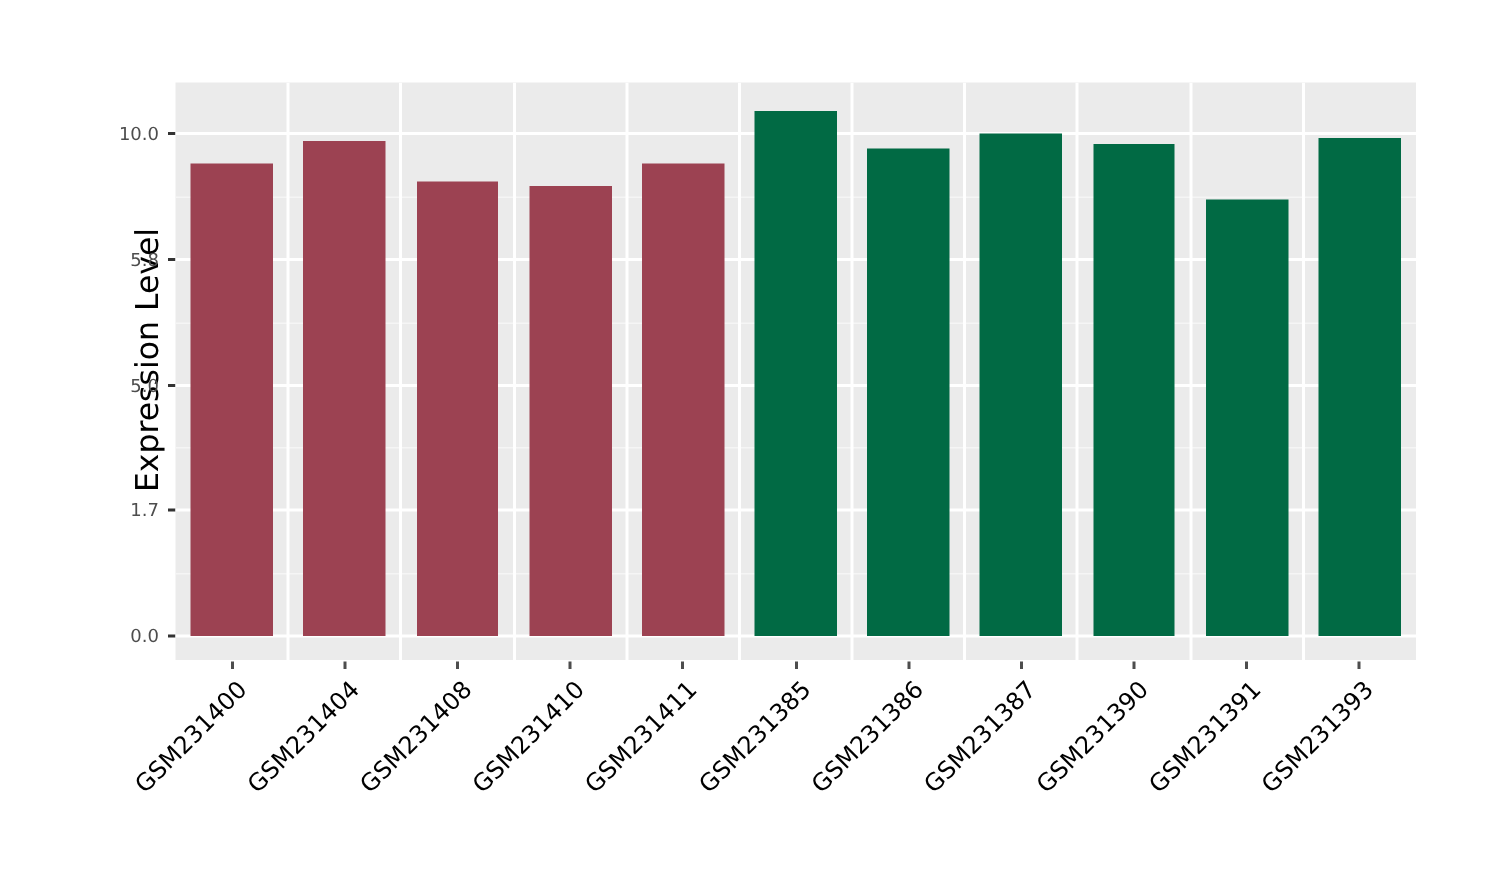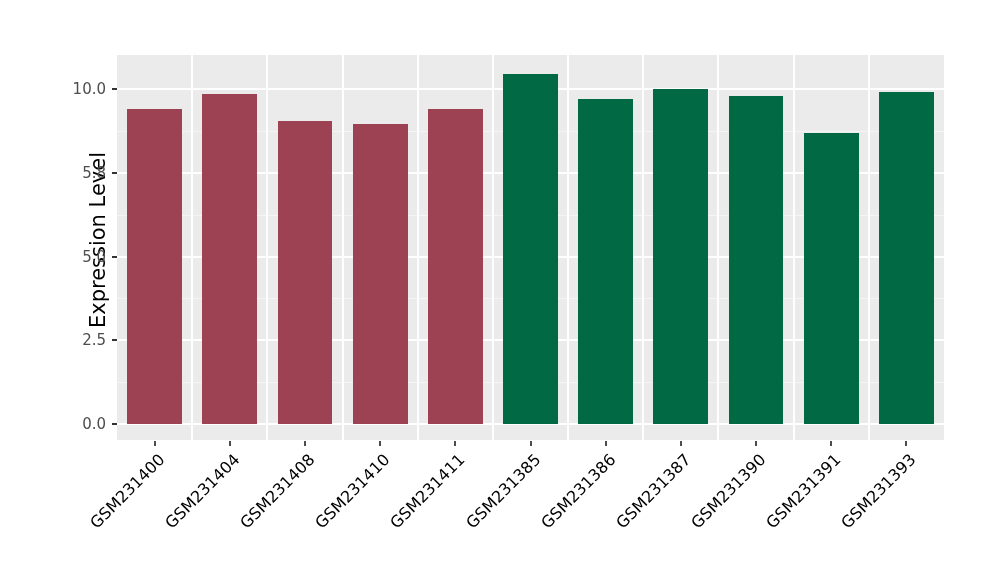--- a/index.html
+++ b/index.html
@@ -81,21 +81,21 @@
   .bar {
     position: absolute;
     bottom: 16px; 
   }
 
   
   .ytick-label {
     position: absolute;
     right: 0;
     width: 0;
-    font-size: 15px;
+    font-size: 12px;
     color: #4D4D4D;
     text-align: right;
     white-space: nowrap;
     transform: translateY(-50%);
   }
   .ytick-mark {
     position: absolute;
     width: 5px;
     height: 2px;
     background: #333333;
@@ -125,21 +125,21 @@
 </head>
 <body>
 
 <div id="chart-root">
 
   <div class="y-axis-title">Expression Level</div>
 
   <div id="ytick-layer">
       <div class="ytick-label" style="top: 424px; left: 0px; width: 106px; text-align: right; right: auto;">0.0</div>
       <div class="ytick-mark" style="top: 424px;"></div>
-      <div class="ytick-label" style="top: 340.25px; left: 0px; width: 106px; text-align: right; right: auto;">2.5</div>
+      <div class="ytick-label" style="top: 340.25px; left: 0px; width: 106px; text-align: right; right: auto;">1.7</div>
       <div class="ytick-mark" style="top: 340.25px;"></div>
       <div class="ytick-label" style="top: 256.5px; left: 0px; width: 106px; text-align: right; right: auto;">5.0</div>
       <div class="ytick-mark" style="top: 256.5px;"></div>
       <div class="ytick-label" style="top: 172.75px; left: 0px; width: 106px; text-align: right; right: auto;">5.8</div>
       <div class="ytick-mark" style="top: 172.75px;"></div>
       <div class="ytick-label" style="top: 89px; left: 0px; width: 106px; text-align: right; right: auto;">10.0</div>
       <div class="ytick-mark" style="top: 89px;"></div>
     </div>
 
   <div class="panel">

